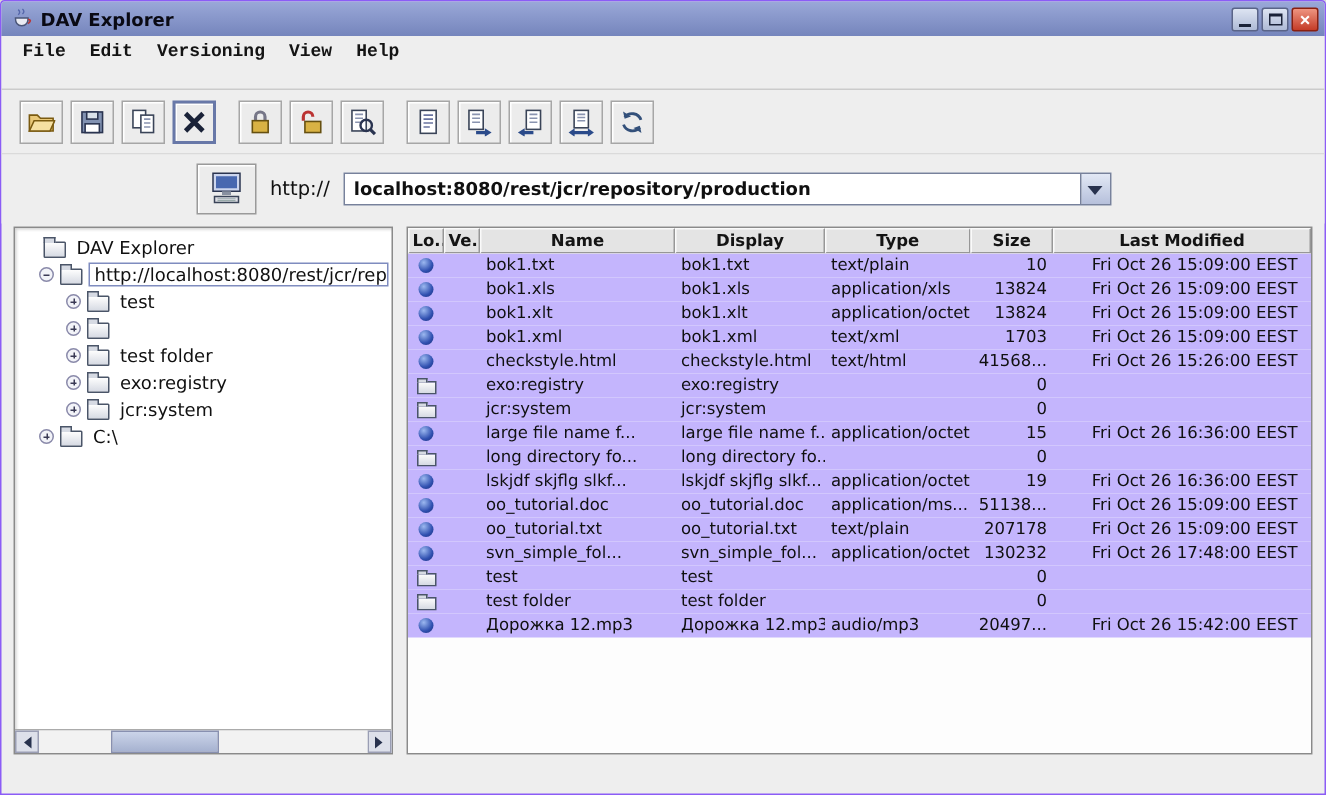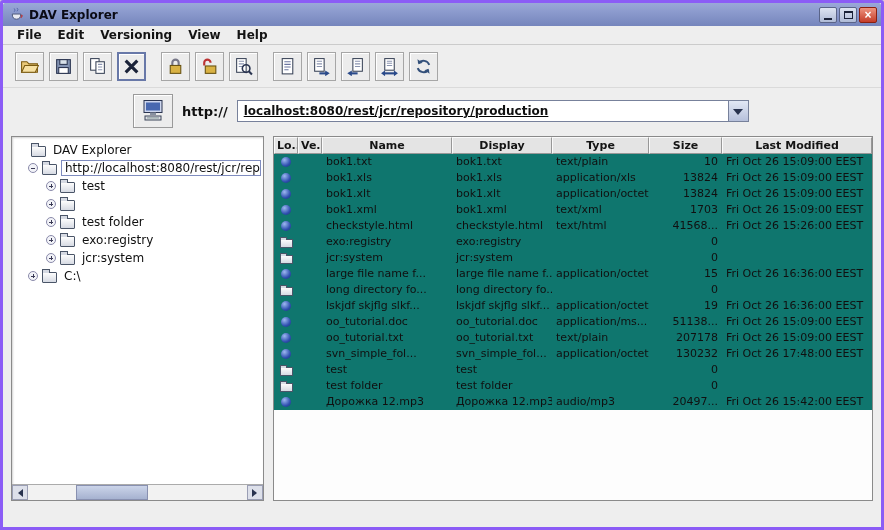--- a/index.html
+++ b/index.html
@@ -6,21 +6,21 @@
   html,body { margin:0; padding:0; }
   body {
     width:884px; height:530px; overflow:hidden;
     background:#D6D6D6;
     font-family:"DejaVu Sans", sans-serif;
   }
   .window{
     position:absolute; inset:0;
     display:flex; flex-direction:column;
     background:#EEEEEE;
-    border:3px solid #8b5cf6;
+    border:1px solid #8b5cf6;
     border-radius:3px 3px 0 0;
   }
   
   .titlebar{
     height:23px; flex:none;
     display:flex; align-items:center; gap:5px;
     padding:0 4px 0 6px;
     background:linear-gradient(180deg,#9AA8D8 0%,#7585BC 100%);
     border-radius:2px 2px 0 0;
   }
@@ -30,22 +30,22 @@
     width:18px; height:16px; padding:0;
     display:flex; align-items:center; justify-content:center;
     background:linear-gradient(#DDE4F2,#AEBAD6);
     border:1px solid #5A6488; border-radius:2px; cursor:pointer;
   }
   .winbtn.close{ background:linear-gradient(#EE9480,#C43C28); border-color:#8A2010; color:#FFF; font-weight:bold; font-size:12px; line-height:1;}
   .g-min{ width:8px; height:2px; background:#1A2238; margin-top:8px;}
   .g-max{ width:9px; height:8px; border:1px solid #1A2238; border-top-width:2px; background:transparent;}
   
   .menubar{
-    height:19px; flex:none; display:flex; align-items:center;
-    padding:0 6px; background:#EEEEEE; border-bottom:1px solid #CBCBCB;
+    height:36px; flex:none; display:flex; align-items:flex-start;
+    padding:0 6px; background:#EEEEEE; border-bottom:1px solid #CBCBCB;font-family:Liberation Mono, monospace;
   }
   .menu-item{ font-size:12px; font-weight:bold; color:#141414; padding:3px 8px; cursor:default; }
   
   .toolbar{
     height:43px; flex:none; display:flex; align-items:center;
     padding:0 12px; background:#EEEEEE; border-bottom:1px solid #DADADA;
   }
   .tb{
     width:29px; height:29px; margin-right:5px; padding:0;
     display:flex; align-items:center; justify-content:center;
@@ -58,25 +58,25 @@
   .addressbar{
     height:46px; flex:none; display:flex; align-items:center;
     padding:0 12px 0 130px; gap:9px; background:#EEEEEE;
   }
   .connect-btn{
     width:40px; height:34px; padding:0; flex:none;
     display:flex; align-items:center; justify-content:center;
     background:#ECECEC; border:1px solid #9A9A9A;
     box-shadow:inset 1px 1px 0 #FFF; cursor:pointer;
   }
-  .proto{ font-size:13px; font-weight:bold; color:#101010; flex:none;text-align:right;}
+  .proto{ font-size:13px; font-weight:normal; color:#101010; flex:none;text-align:right;}
   .combo{
     width:512px; height:22px; flex:none;
     display:flex; align-items:stretch;
-    background:#FFFFFF; border:1px solid #77819B; cursor:pointer;text-decoration:underline;
+    background:#FFFFFF; border:1px solid #77819B; cursor:pointer;
   }
   .combo-text{ flex:1; font-size:12px; font-weight:bold; color:#101010; padding:3px 6px; white-space:nowrap; overflow:hidden;}
   .combo-arrow{
     width:20px; flex:none; display:flex; align-items:center; justify-content:center;
     background:linear-gradient(#E2E8F5,#B6C0DB); border-left:1px solid #77819B;
   }
   .combo-arrow::after{ content:""; width:0; height:0; border:5px solid transparent; border-top:6px solid #28324E; margin-top:6px;}
   
   .main{ flex:1; min-height:0; display:flex; gap:9px; padding:2px 8px 26px 8px; }
   
@@ -111,24 +111,24 @@
   
   .table-panel{ flex:1; min-width:0; display:flex; flex-direction:column; background:#FFFFFF; border:1px solid #8A8A8A;}
   .thead{ display:flex; flex:none; }
   .th{
     height:17px; line-height:15px; font-size:11px; font-weight:bold; color:#141414;
     text-align:center; background:#E4E4E4;
     border:1px solid; border-color:#FAFAFA #979797 #979797 #FAFAFA;
     overflow:hidden; white-space:nowrap; cursor:pointer; padding:0 2px;
   }
   .tbody{ flex:1; overflow:hidden; background:#FDFDFD;}
-  .tr{ display:flex; height:16px; align-items:center; background:#0f766e; cursor:default;}
+  .tr{ display:flex; height:16px; align-items:center; background:#c4b5fd; cursor:default;}
   .td{ font-size:11px; line-height:16px; color:#101010; padding:0 4px; white-space:nowrap; overflow:hidden;}
   .col-lock{ width:24px; } .col-ver{ width:24px; } .col-name{ width:130px; }
-  .col-display{ width:100px; } .col-type{ width:97px; } .col-size{ width:73px; }
+  .col-display{ width:100px; } .col-type{ width:97px; } .col-size{ width:55px; }
   .col-modified{ flex:1; }
   .td.col-type{ text-align:left; }
   .td.col-size{ text-align:right; }
   .td.col-modified{ text-align:right; padding-right:9px; }
   .icon-cell{ display:flex; align-items:center; justify-content:center; padding:0;}
   .ball{ width:10px; height:10px; border-radius:50%;
     background:radial-gradient(circle at 35% 30%, #9CB8F0, #3050B0 60%, #1A2E78); display:none;}
   .folder-sm{ width:13px; height:9px; position:relative; margin-top:2px;
     background:linear-gradient(#FBFBFB,#D6DAE3); border:1px solid #4A5568; display:none;}
   .folder-sm::before{ content:""; position:absolute; top:-3px; left:-1px; width:5px; height:2px;

